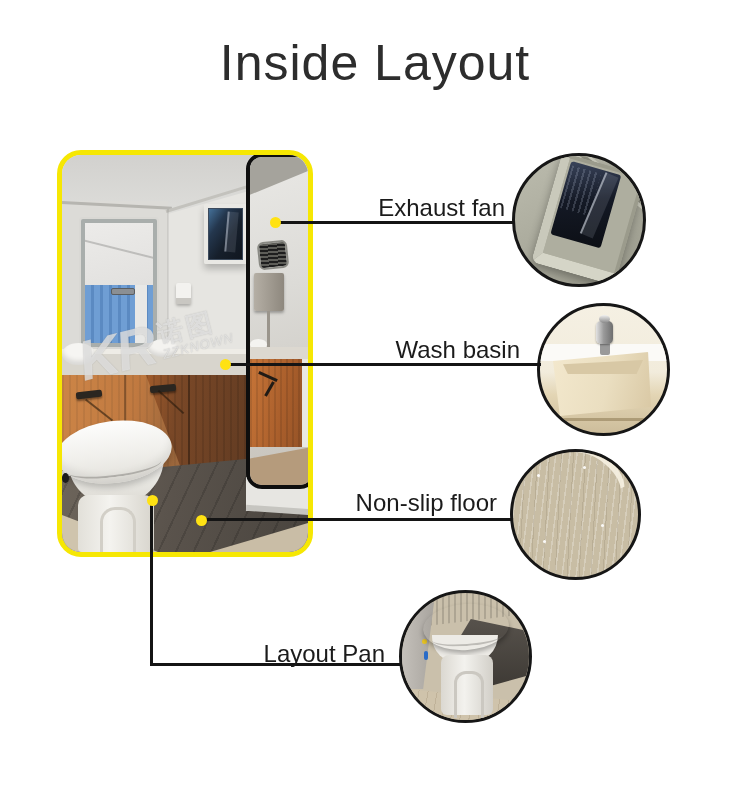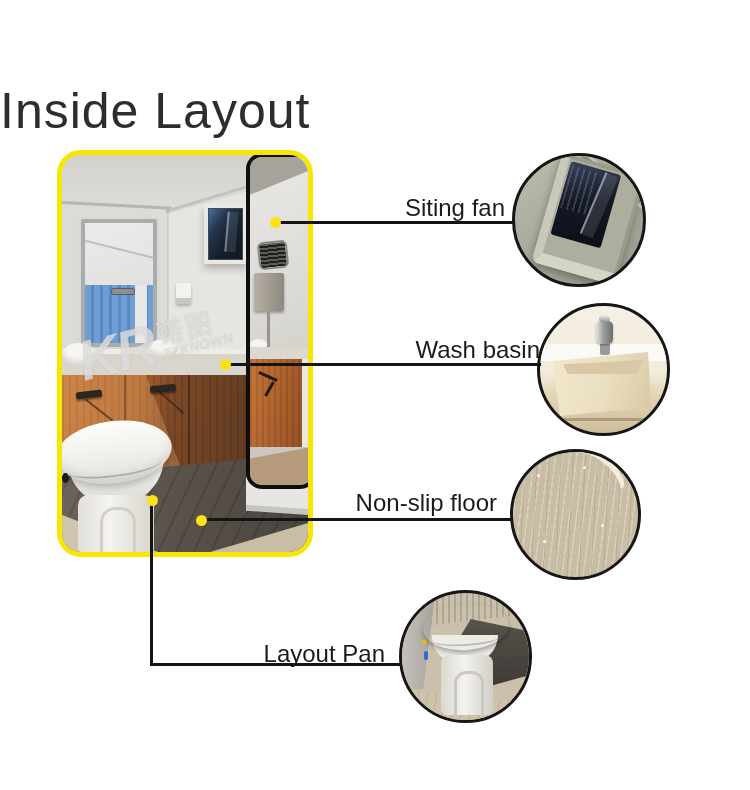--- a/index.html
+++ b/index.html
@@ -4,22 +4,22 @@
 <style>
   html,body{margin:0;padding:0;}
   body{
     width:750px;height:790px;position:relative;background:#ffffff;
     font-family:"Liberation Sans","DejaVu Sans",sans-serif;overflow:hidden;
   }
   .abs{position:absolute;}
 
   
   .page-title{
-    left:0;top:34px;width:750px;text-align:left;
-    font-size:50px;font-weight:500;color:#2d2d2d;letter-spacing:1px;margin-top:48px;
+    left:0;top:34px;width:750px;text-align:center;
+    font-size:50px;font-weight:500;color:#2d2d2d;letter-spacing:1px;
   }
 
   
   .photo{
     left:57px;top:150px;width:246px;height:397px;
     border:5px solid #f6e703;border-radius:24px;
     background:#e6e5e1;overflow:hidden;z-index:5;
   }
   .scene{position:absolute;inset:0;}
   .ceiling{left:0;top:0;width:246px;height:64px;
@@ -267,22 +267,22 @@
 <div class="abs line" style="left:226px;top:363px;width:315px;height:3px;"></div>
 <div class="abs line" style="left:201px;top:518px;width:311px;height:3px;"></div>
 <div class="abs line" style="left:150px;top:500px;width:3px;height:165px;"></div>
 <div class="abs line" style="left:150px;top:663px;width:252px;height:3px;"></div>
 
 <div class="abs dot" style="left:270px;top:217px;"></div>
 <div class="abs dot" style="left:220px;top:359px;"></div>
 <div class="abs dot" style="left:196px;top:515px;"></div>
 <div class="abs dot" style="left:147px;top:495px;"></div>
 
-<div class="abs callout-label" style="left:305px;top:194px;">Siting fan</div>
-<div class="abs callout-label" style="left:340px;top:336px;">Wash basin</div>
+<div class="abs callout-label" style="left:305px;top:194px;">Exhaust fan</div>
+<div class="abs callout-label" style="left:320px;top:336px;">Wash basin</div>
 <div class="abs callout-label" style="left:297px;top:489px;">Non-slip floor</div>
 <div class="abs callout-label" style="left:185px;top:640px;">Layout Pan</div>
 
 <div class="abs circle c-exhaust">
   <div class="bevel1"></div>
   <div class="bevel2"></div>
   <div class="win-frame">
     <div class="win-glass"></div>
     <div class="win-pane"></div>
   </div>

